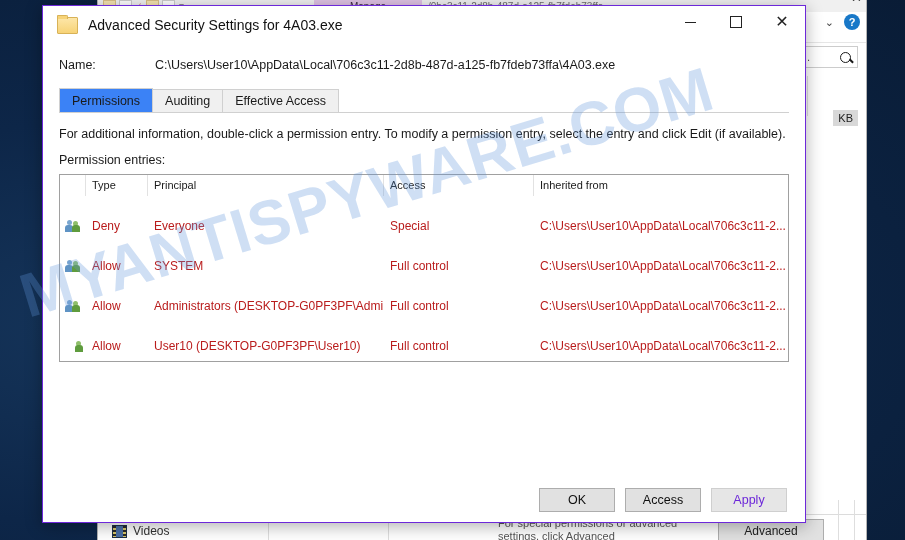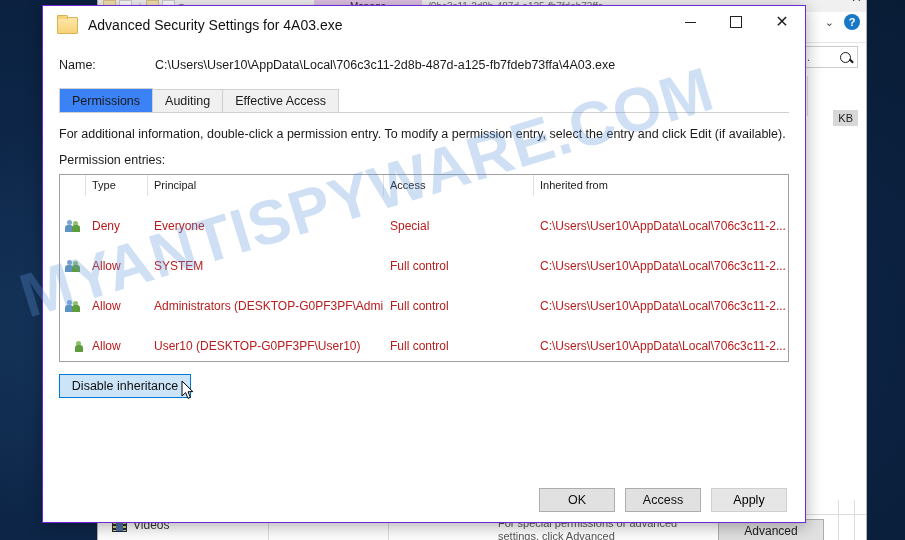--- a/index.html
+++ b/index.html
@@ -158,21 +158,21 @@
   }
   .explorer-vsep {
     position: absolute;
     right: 58px; top: 76px;
     width: 1px; height: 40px;
     background: #e0e0e0;
   }
 
   .explorer-nav-videos {
     position: absolute;
-    left: 14px; bottom: 8px;
+    left: 14px; bottom: 2px;
     display: flex;
     align-items: center;
     gap: 6px;
     font-size: 12px;
     color: #333;
   }
   .videos-icon {
     width: 13px; height: 11px;
     background: #4a6fa5;
     border: 1px solid #1c2f4a;
@@ -514,21 +514,21 @@
     background: #e1e1e1;
     border: 1px solid #adadad;
     font-size: 12.5px;
     color: #101010;
     display: flex;
     align-items: center;
     justify-content: center;
     box-sizing: border-box;
     cursor: pointer;
   }
-  .btn-foot.disabled { color: #000000; border-color: #cfcfcf; background: #e6e6e6; cursor: default; }
+  .btn-foot.disabled { color: #6d28d9; border-color: #cfcfcf; background: #e6e6e6; cursor: default; }
 
   
   .watermark {
     position: absolute;
     left: 22px;
     top: 262px;
     font-size: 62px;
     font-weight: bold;
     letter-spacing: 1px;
     color: rgba(96,150,220,0.30);
@@ -687,26 +687,20 @@
             </span>
           </div>
           <div class="cell col-type">Allow</div>
           <div class="cell col-princ">User10 (DESKTOP-G0PF3PF\User10)</div>
           <div class="cell col-acc">Full control</div>
           <div class="cell col-inh">C:\Users\User10\AppData\Local\706c3c11-2...</div>
         </div>
       </div>
 
 
-      <div class="inherit-row">
-        <div class="btn-inherit">Disable inheritance</div>
-        <svg class="cursor-arrow" viewBox="0 0 13 20">
-          <path d="M1 1 L1 16 L4.6 12.6 L7 18.4 L9.4 17.3 L7 11.8 L11.8 11.6 Z" fill="#ffffff" stroke="#000000" stroke-width="1"></path>
-        </svg>
-      </div>
 
     </div>
 
     <div class="footer">
       <div class="btn-foot">OK</div>
       <div class="btn-foot">Access</div>
       <div class="btn-foot disabled">Apply</div>
     </div>
 
   </div>

